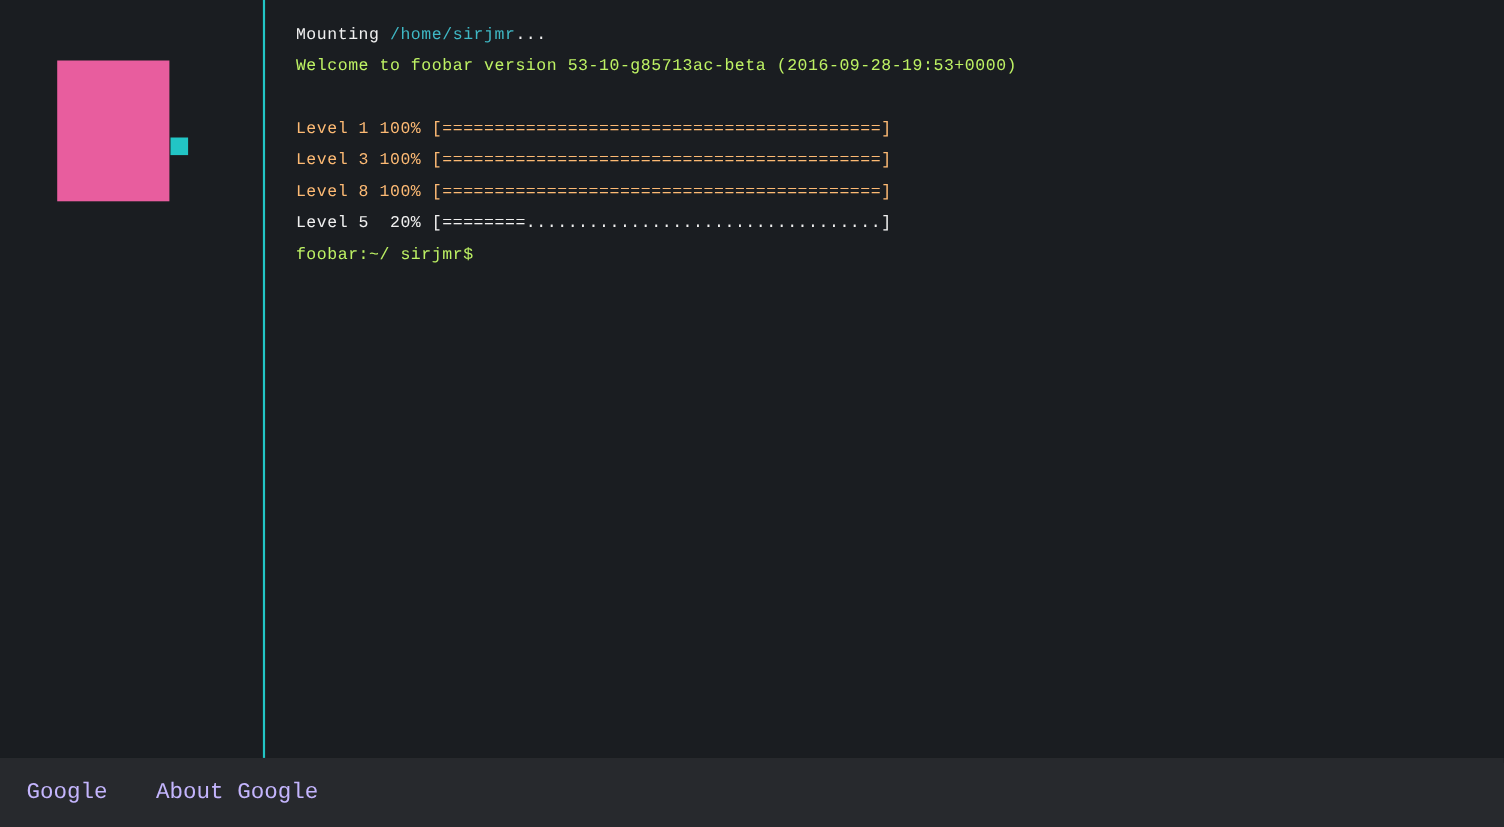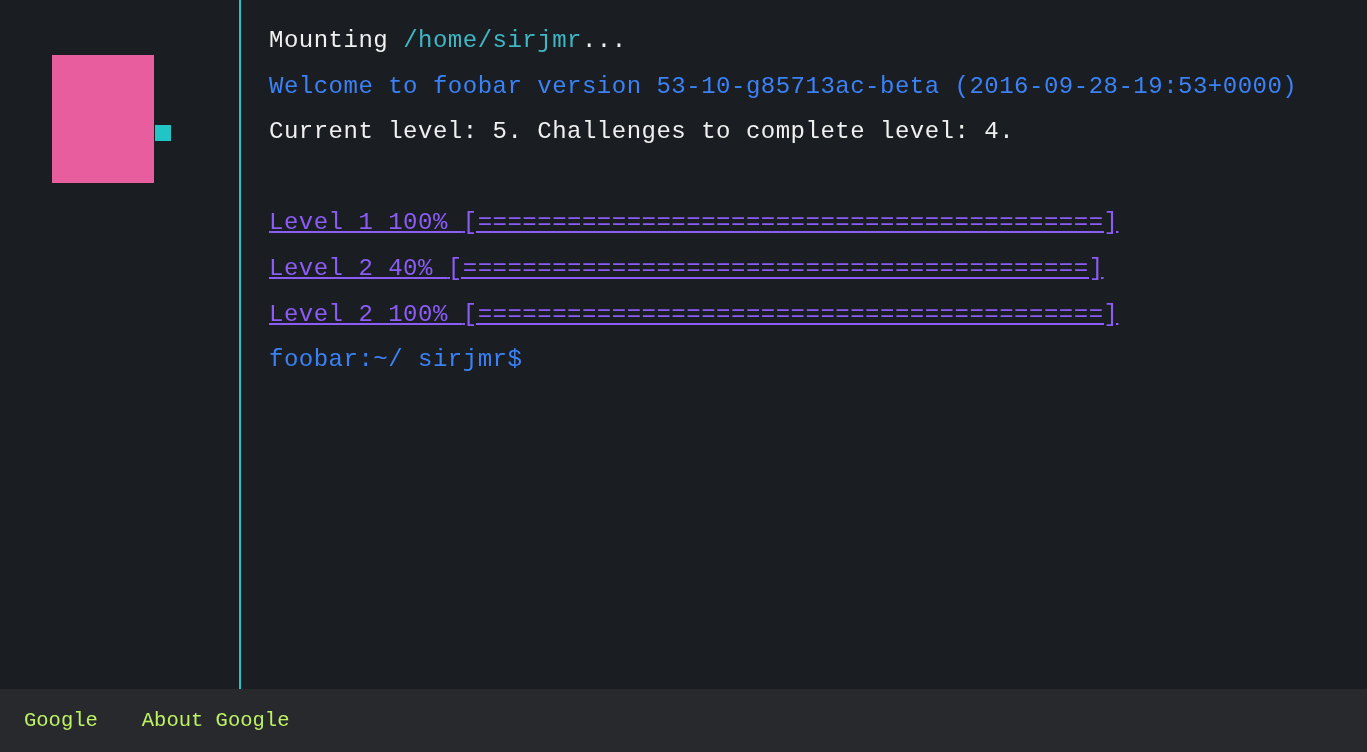--- a/index.html
+++ b/index.html
@@ -41,64 +41,64 @@
       top: 125px;
       left: 155px;
       width: 16px;
       height: 16px;
       background: #22c5c5;
     }
     .terminal {
       flex: 1;
       background: #1a1d21;
       padding: 18px 28px;
-      font-size: 24px;
+      font-size: 15px;
       line-height: 1.9;
       letter-spacing: 0.5px;
       font-weight: 500;
     }
     .white { color: #f0f0f0; }
     .cyan { color: #3fb8c5; }
-    .orange { color: #3b82f6; }
-    .green { color: #8b5cf6; text-decoration: underline; }
+    .orange { color: #bef264; }
+    .green { color: #fdba74; }
     .line {
       white-space: pre;
     }
     .footer {
       background: #27292d;
       padding: 20px 24px;
       display: flex;
       gap: 44px;
       font-size: 20.5px;
       color: #c8cccc;
       font-weight: 500;
     }
     .footer a {
-      color: #bef264;
+      color: #c4b5fd;
       text-decoration: none;
       cursor: pointer;
     }
   </style>
 </head>
 <body>
 
 <div class="main-area">
   <div class="sidebar">
     <div class="logo"></div>
     <div class="logo-notch"></div>
   </div>
   <div class="terminal">
     <div class="line"><span class="white">Mounting </span><span class="cyan">/home/sirjmr</span><span class="white">...</span></div>
     <div class="line"><span class="orange">Welcome to foobar version 53-10-g85713ac-beta (2016-09-28-19:53+0000)</span></div>
-    <div class="line"><span class="white">Current level: 5. Challenges to complete level: 4.</span></div>
     <div class="line">&nbsp;</div>
     <div id="levels">
         <div class="line"><span class="green">Level 1 100% </span><span class="green">[==========================================]</span></div>
-        <div class="line"><span class="green">Level 2 40% </span><span class="green">[==========================================]</span></div>
-        <div class="line"><span class="green">Level 2 100% </span><span class="green">[==========================================]</span></div>
+        <div class="line"><span class="green">Level 3 100% </span><span class="green">[==========================================]</span></div>
+        <div class="line"><span class="green">Level 8 100% </span><span class="green">[==========================================]</span></div>
+        <div class="line"><span class="white">Level 5  20% </span><span class="white">[========..................................]</span></div>
       </div>
     <div class="line"><span class="orange">foobar:~/ sirjmr$</span></div>
   </div>
 </div>
 
 <div class="footer">
   <a>Google</a>
   <a>About Google</a>
 </div>
 

